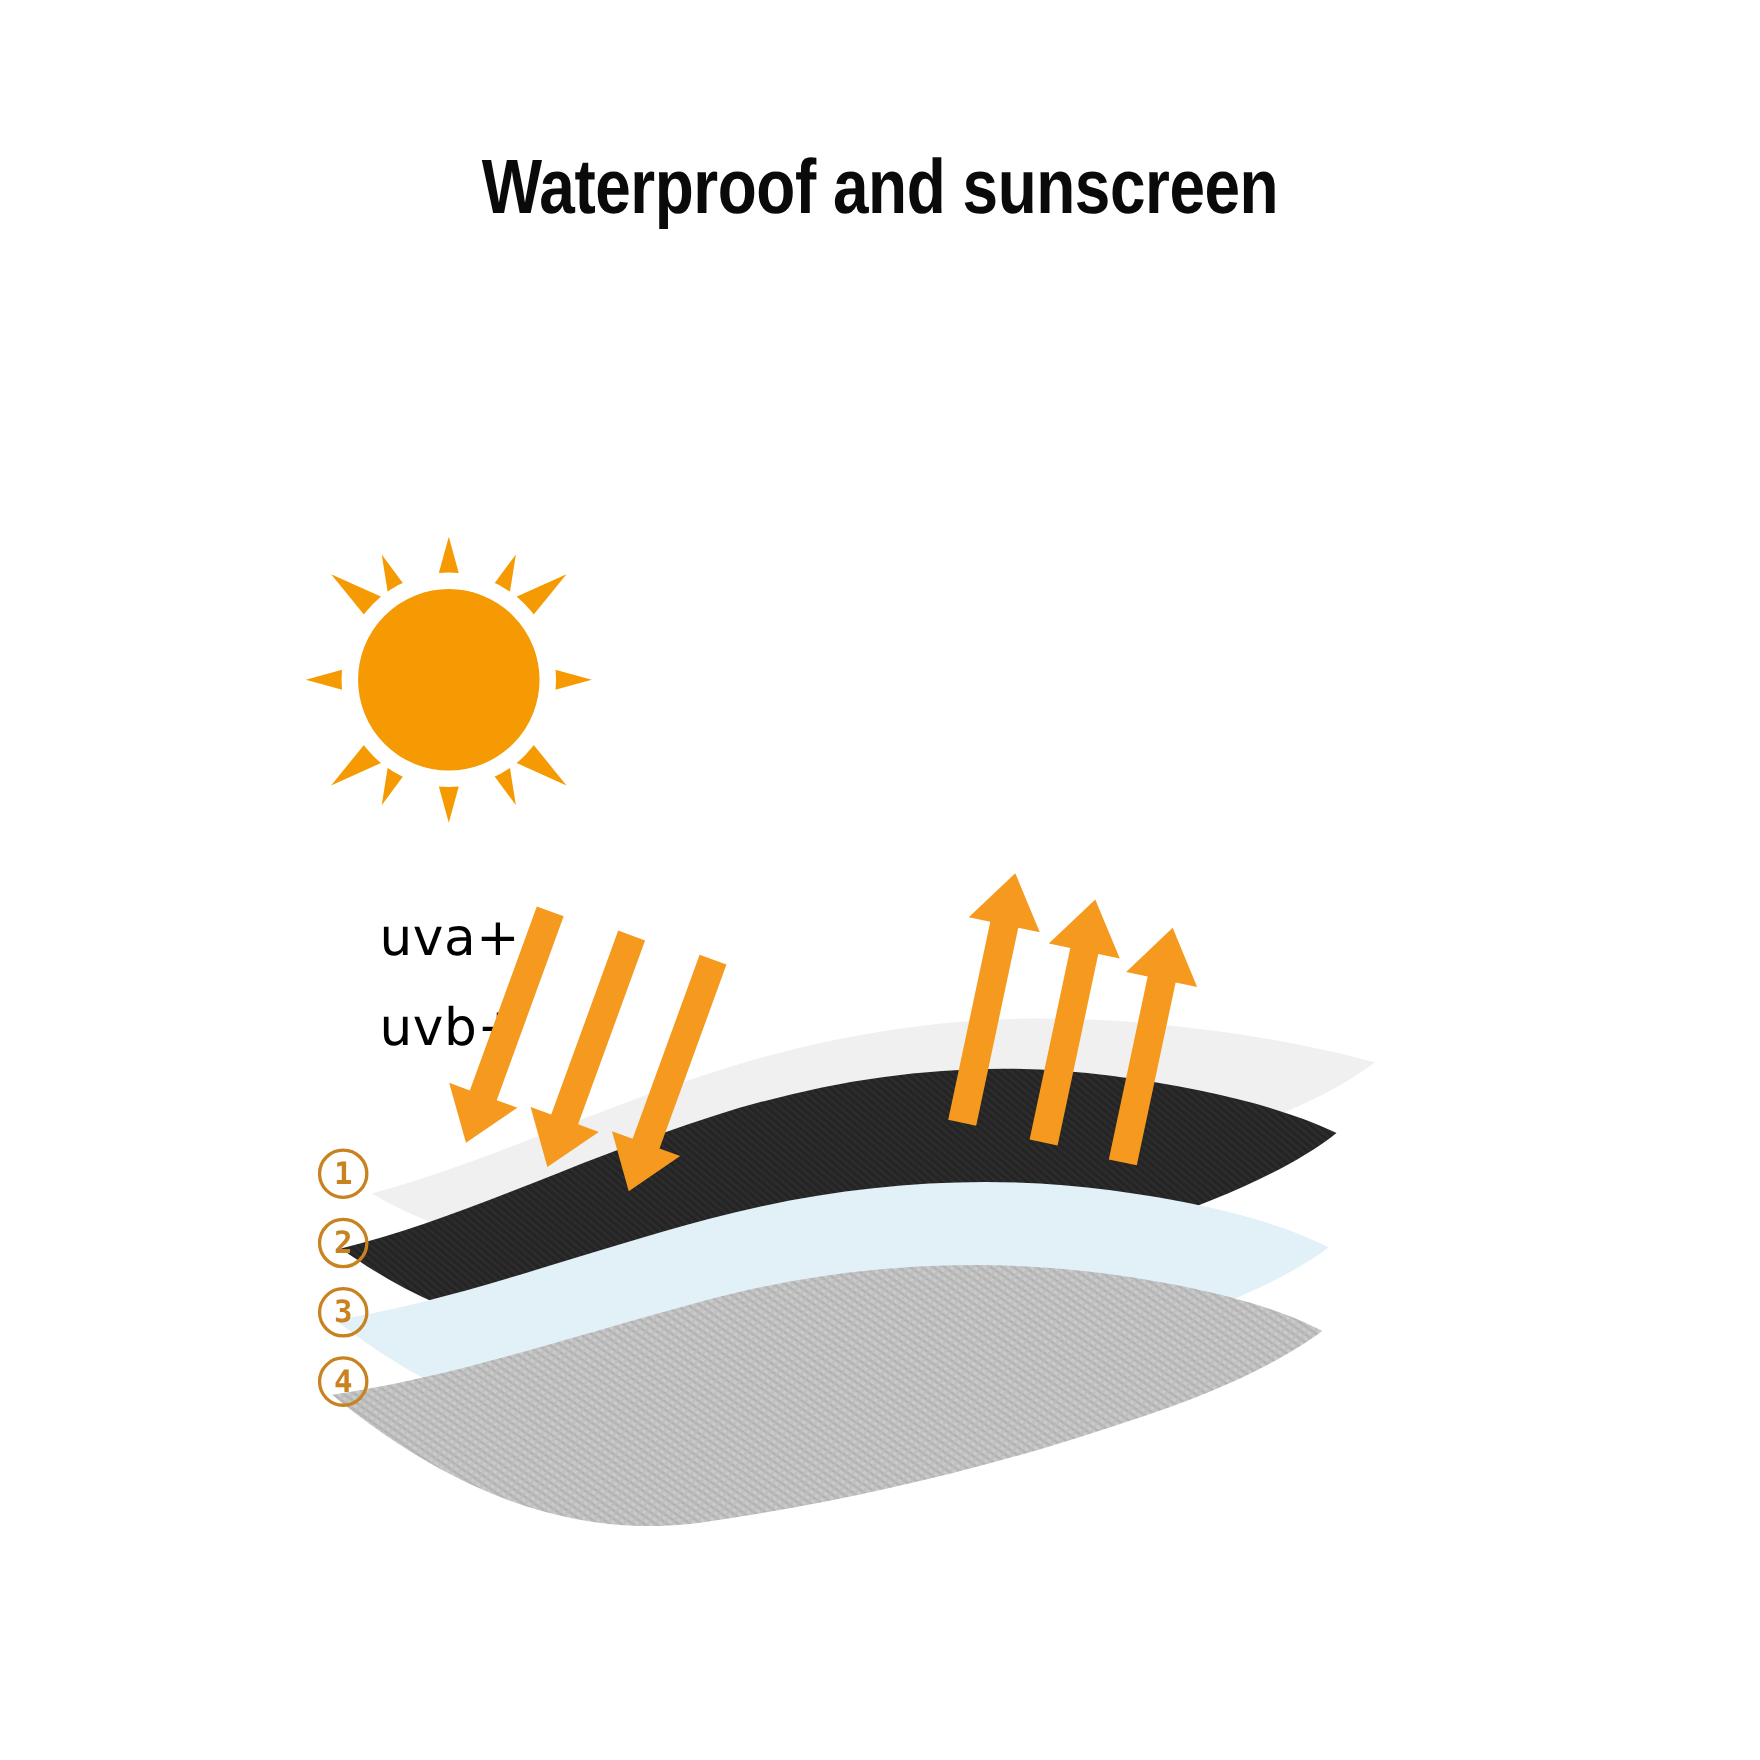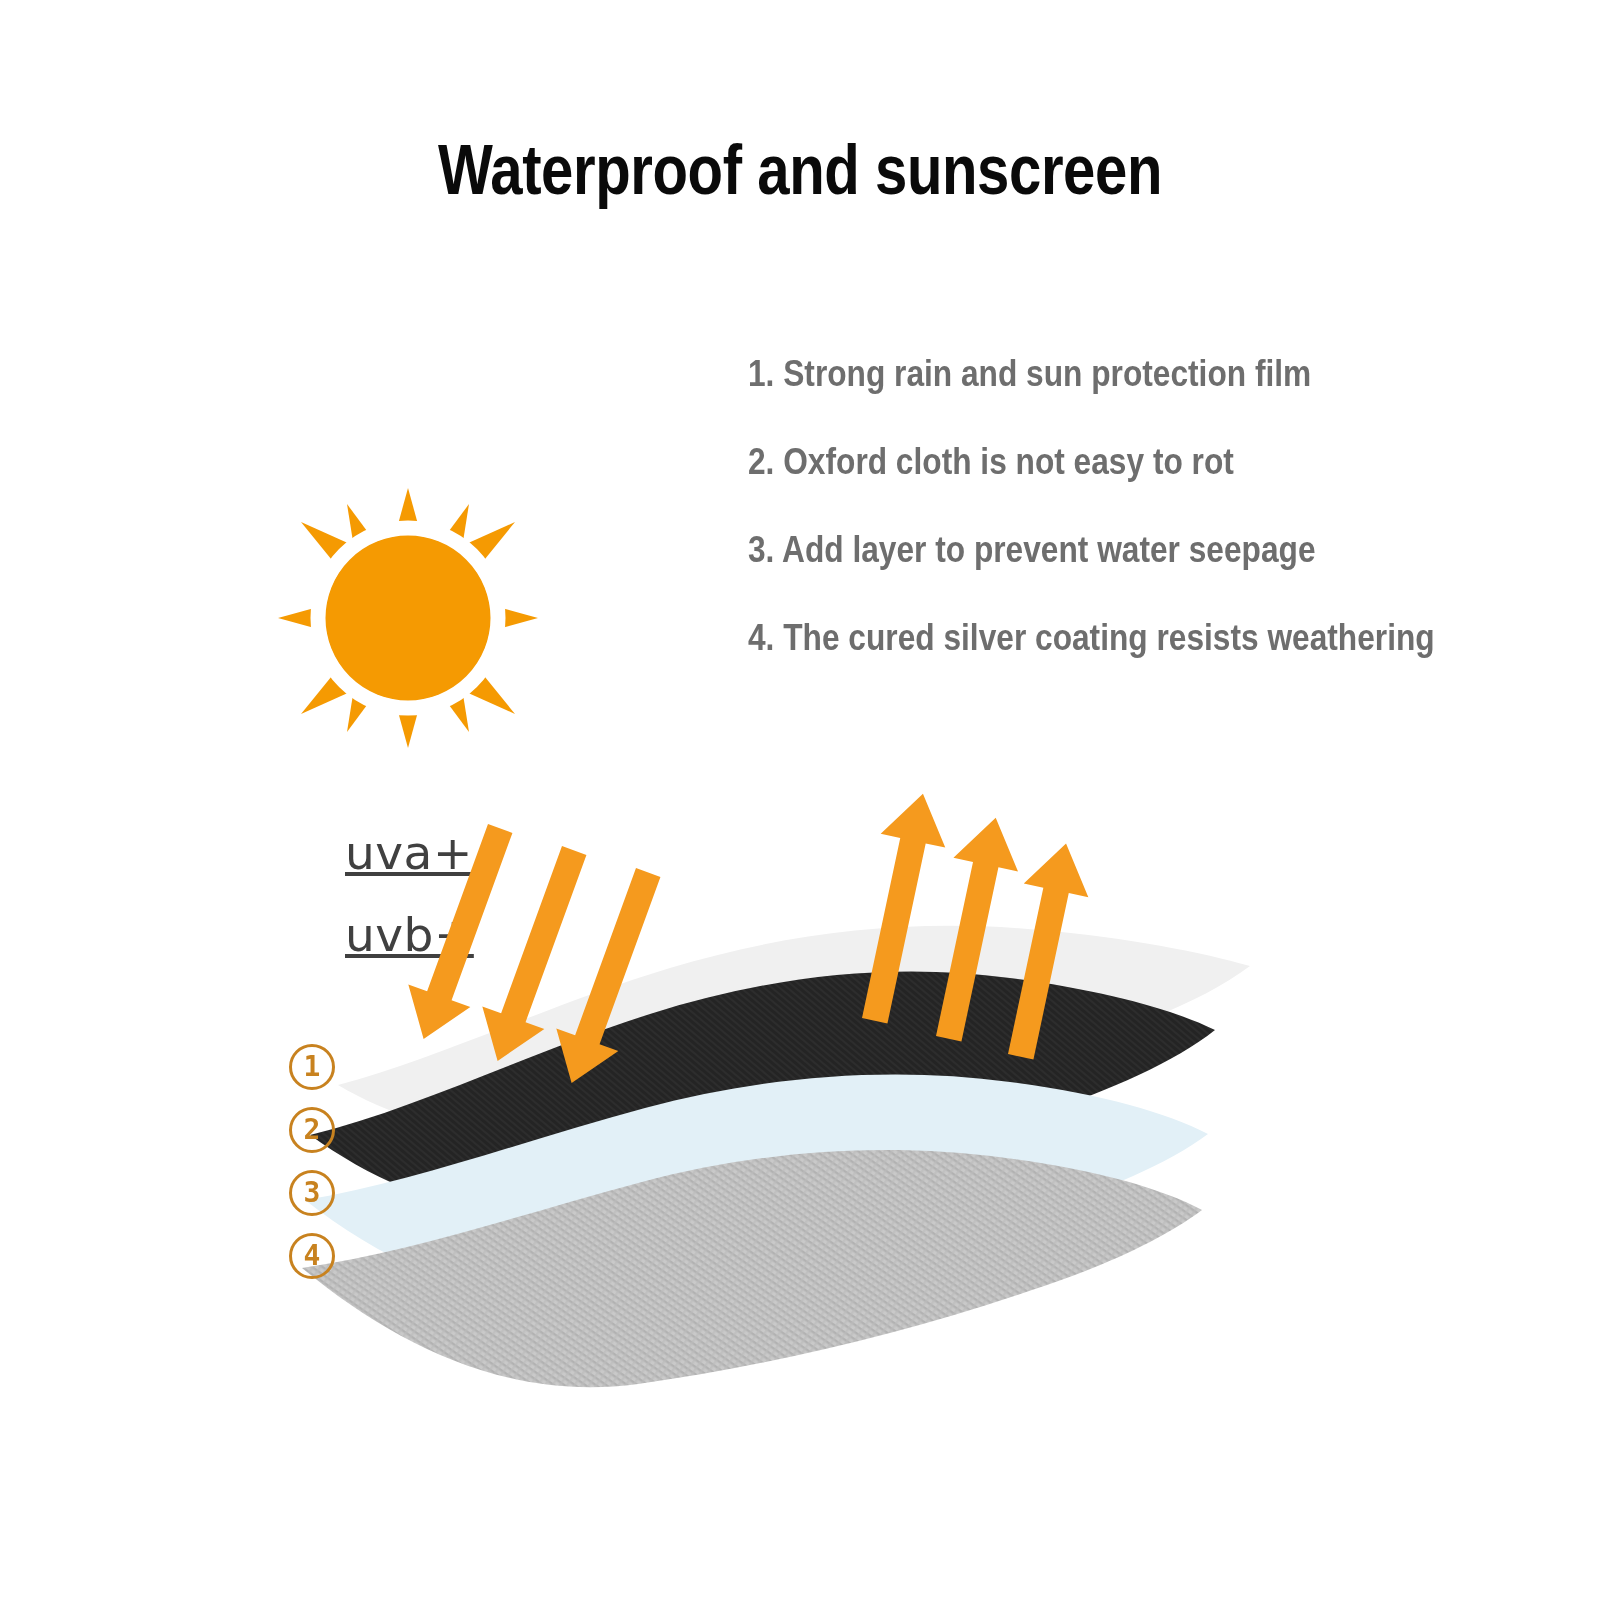--- a/index.html
+++ b/index.html
@@ -71,24 +71,23 @@
     height: 292px;
   }
 
   
   .uv-label {
     position: absolute;
     font-family: "DejaVu Sans", sans-serif;
     font-weight: 400;
     font-size: 47px;
     line-height: 50px;
-    color: #404040;
+    color: #000000;
     letter-spacing: 0.5px;
     white-space: nowrap;
-    text-decoration: underline;
   }
   #uva-label { left: 345px; top: 828px; }
   #uvb-label { left: 345px; top: 910px; }
 
   
   #layer-diagram {
     position: absolute;
     left: 250px;
     top: 790px;
     width: 1070px;
@@ -151,26 +150,20 @@
 
         <polygon points="85,32 122,82 96,101"></polygon>
 
         <circle cx="146" cy="146" r="83"></circle>
       </g>
 
       <circle cx="146" cy="146" r="90" fill="none" stroke="#ffffff" stroke-width="15"></circle>
     </svg>
   </div>
 
-  <div id="feature-list">
-    <div class="feature-item">1. Strong rain and sun protection film</div>
-    <div class="feature-item">2. Oxford cloth is not easy to rot</div>
-    <div class="feature-item">3. Add layer to prevent water seepage</div>
-    <div class="feature-item">4. The cured silver coating resists weathering</div>
-  </div>
 
   <div class="uv-label" id="uva-label">uva+</div>
   <div class="uv-label" id="uvb-label">uvb+</div>
 
   <div id="layer-diagram">
     <svg viewBox="0 0 1070 620" width="1070" height="620" aria-hidden="true">
       <defs>
 
         <pattern id="weavePattern" width="6" height="6" patternUnits="userSpaceOnUse" patternTransform="rotate(35)">
           <rect width="6" height="6" fill="#c9c9c9"></rect>

